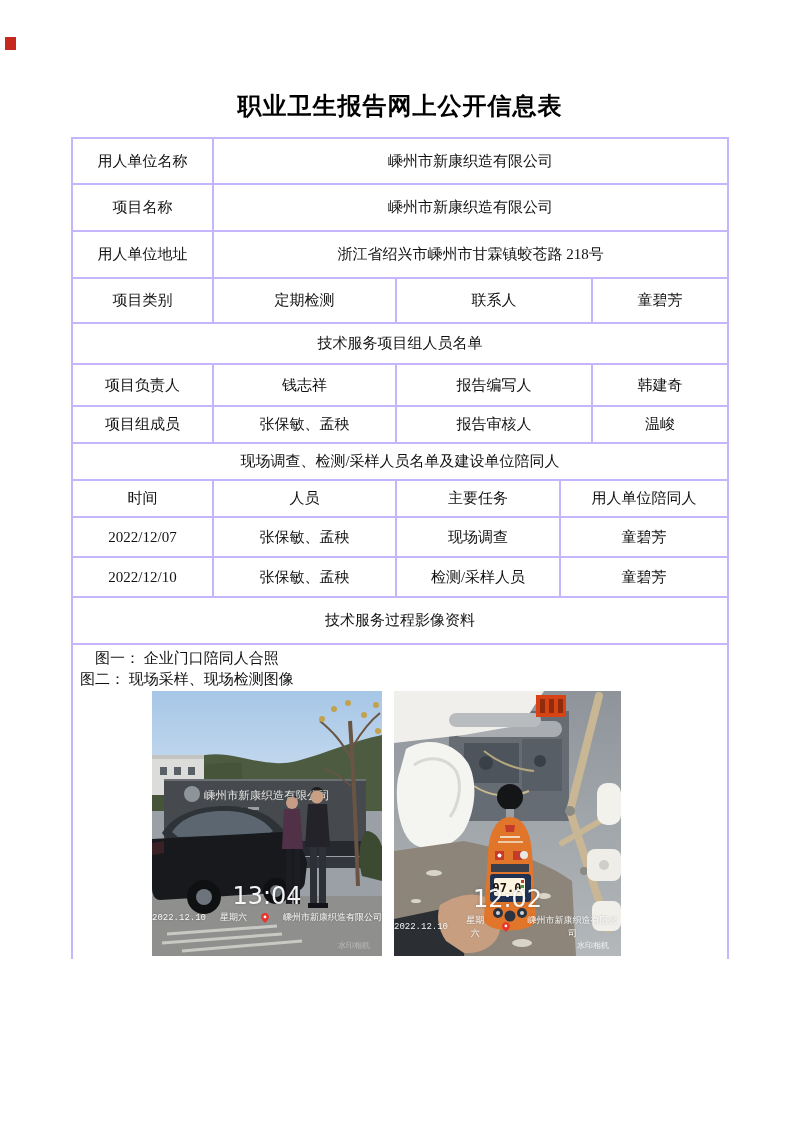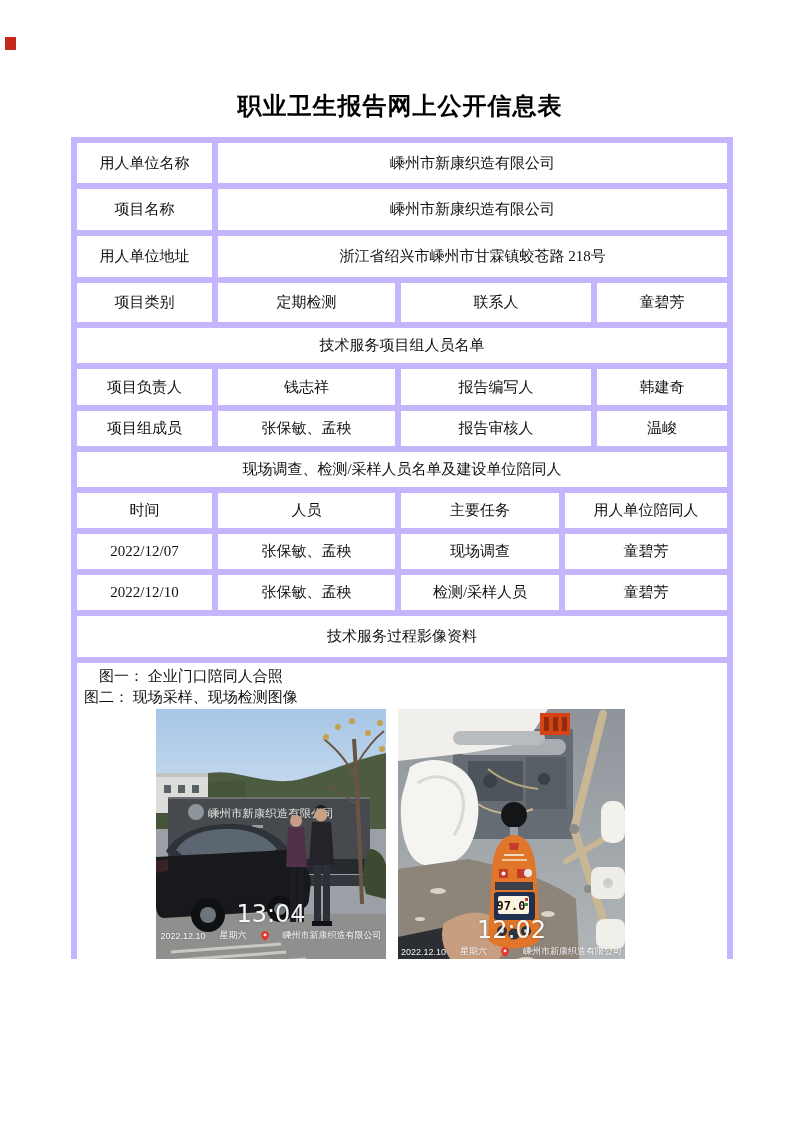--- a/index.html
+++ b/index.html
@@ -2,34 +2,34 @@
 <html><head>
 <meta charset="utf-8">
 <style>
   html,body{margin:0;padding:0;background:#ffffff;}
   .doc{position:relative;width:800px;height:959px;background:#ffffff;overflow:hidden;
        font-family:"Liberation Serif","DejaVu Serif",serif;color:#111;}
   .corner-mark{position:absolute;left:5px;top:37px;width:11px;height:13px;background:#c7281e;}
   .title{position:absolute;left:0;top:90px;width:100%;text-align:center;
          font-size:24px;font-weight:700;letter-spacing:1px;color:#000;}
   table.main{position:absolute;left:71px;top:137px;width:658px;border-collapse:collapse;table-layout:fixed;}
-  table.main td{border:6px solid #c4b5fd;text-align:center;vertical-align:middle;
+  table.main td{border:2px solid #c4b5fd;text-align:center;vertical-align:middle;
                 font-size:15px;color:#111;padding:8px 2px;overflow:hidden;}
   td.sec{font-size:15px;}
   td.media-area{position:relative;padding:0;text-align:left;vertical-align:top;}
   .figlabels{position:absolute;left:7px;top:3px;line-height:21px;font-size:15px;}
   .photo{position:absolute;overflow:hidden;background:#9aa0a6;}
   .photo svg{display:block;}
   .photo1{left:79px;top:46px;width:230px;height:265px;}
   .photo2{left:321px;top:46px;width:227px;height:265px;}
   .wm{position:absolute;left:0;right:0;text-align:center;color:rgba(255,255,255,.95);pointer-events:none;}
   .wm .wm-time{font-family:"DejaVu Sans","Liberation Sans",sans-serif;font-size:24px;line-height:1;
                font-weight:400;text-shadow:0 0 3px rgba(0,0,0,.25);}
   .wm .wm-stamp{margin-top:3px;font-size:9px;display:flex;justify-content:center;align-items:center;gap:14px;
-                font-family:Liberation Sans, sans-serif;text-shadow:0 0 2px rgba(0,0,0,.3);}
+                font-family:Liberation Mono, monospace;text-shadow:0 0 2px rgba(0,0,0,.3);}
   .photo1 .wm{bottom:32px;}
   .photo2 .wm{bottom:16px;}
   .app-wm{position:absolute;right:12px;bottom:5px;font-size:8px;color:rgba(255,255,255,.8);
           font-family:"DejaVu Sans",sans-serif;pointer-events:none;}
   .photo1 .app-wm{opacity:.45;}
   .caption{position:absolute;top:318px;width:180px;font-size:15px;}
   .caption1{left:60px;} .caption2{left:385px;}
 </style>
 </head>
 <body>

